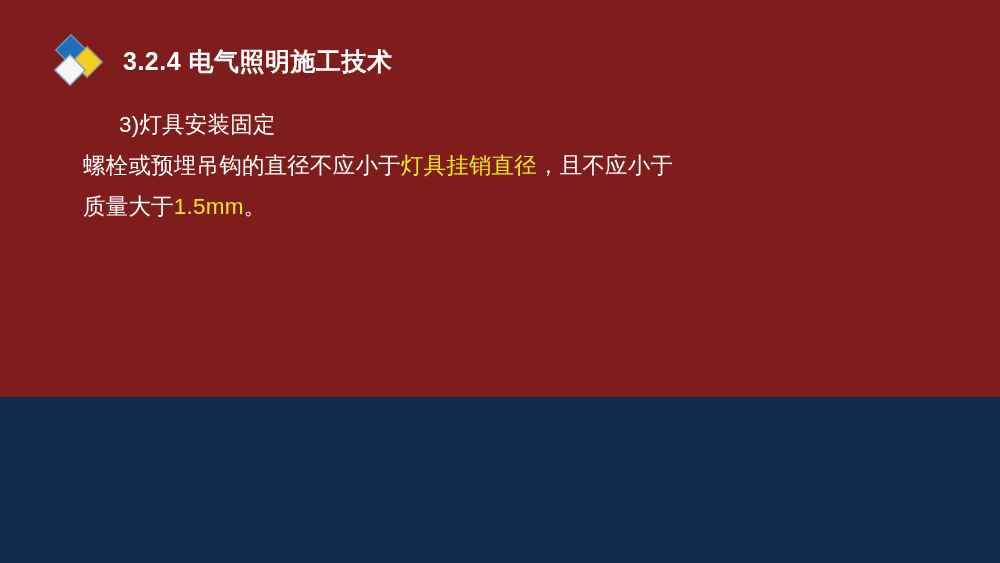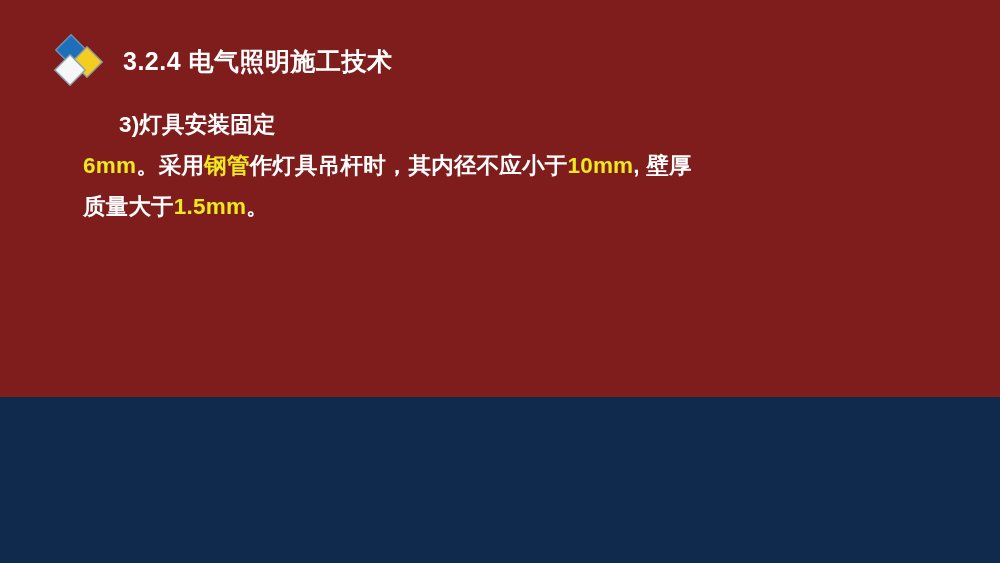--- a/index.html
+++ b/index.html
@@ -79,38 +79,38 @@
     position: absolute;
     left: 83px;
     top: 104px;
     width: 880px;
     color: #ffffff;
     font-size: 22.5px;
     line-height: 41px;
     letter-spacing: 0.2px;
     white-space: nowrap;
   }
-  #body-copy .line { height: 41px; font-weight: bold; }
+  #body-copy .line { height: 41px; }
   #body-copy .line.indent { padding-left: 36px; }
   #body-copy .hl { color: #eee820; }
   #body-copy .wt { color: #ffffff; }
 </style>
 </head>
 <body>
 
 <div id="slide">
 
   <div id="header">
     <div id="logo">
       <span class="dia blue"></span>
       <span class="dia yellow"></span>
       <span class="dia white"></span>
     </div>
     <div id="title">3.2.4 电气照明施工技术</div>
   </div>
 
   <div id="body-copy">
       <div class="line indent"><span class="wt">3)灯具安装固定</span></div>
-      <div class="line"><span class="hl">6mm</span><span class="wt">。采用</span><span class="hl">钢管</span><span class="wt">作灯具吊杆时，其内径不应小于</span><span class="hl">10mm</span><span class="wt">, 壁厚</span></div>
+      <div class="line"><span class="wt">螺栓或预埋吊钩的直径不应小于</span><span class="hl">灯具挂销直径</span><span class="wt">，且不应小于</span></div>
       <div class="line"><span class="wt">质量大于</span><span class="hl">1.5mm</span><span class="wt">。</span></div>
     </div>
 
 </div>
 
 </body></html>

